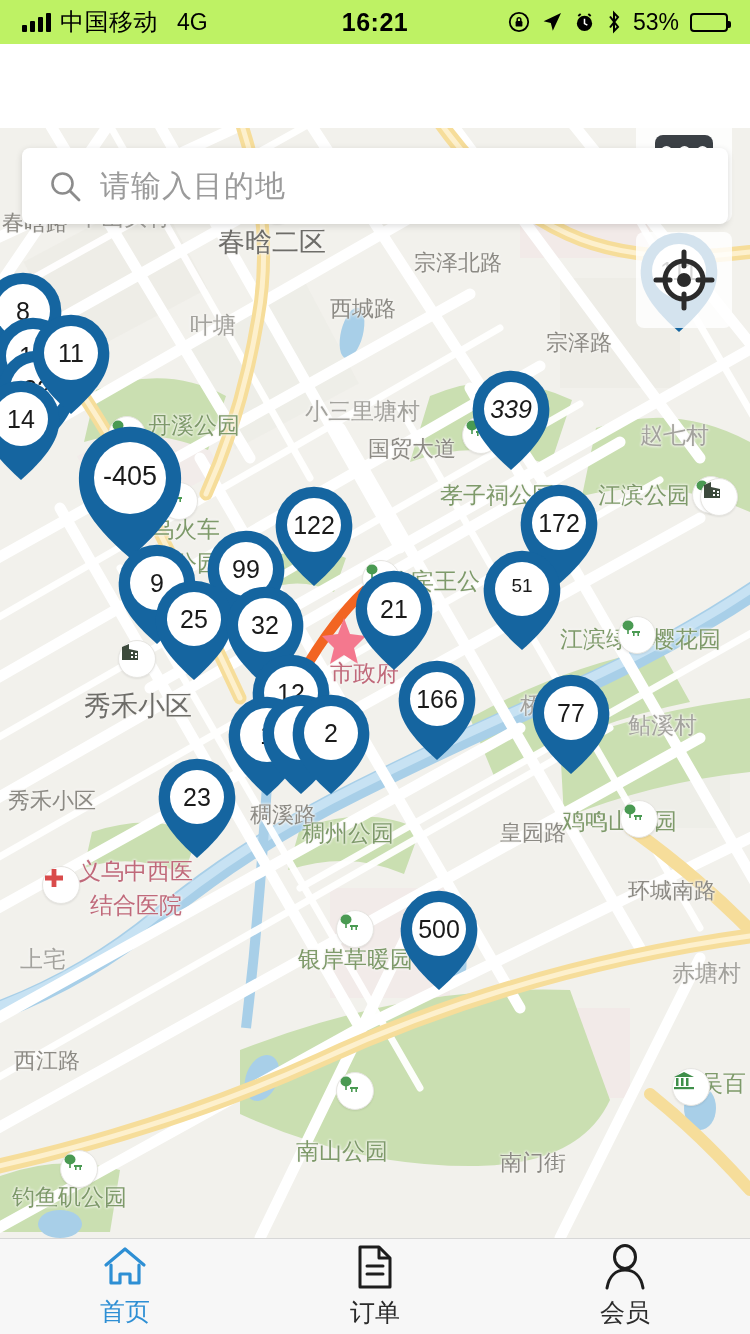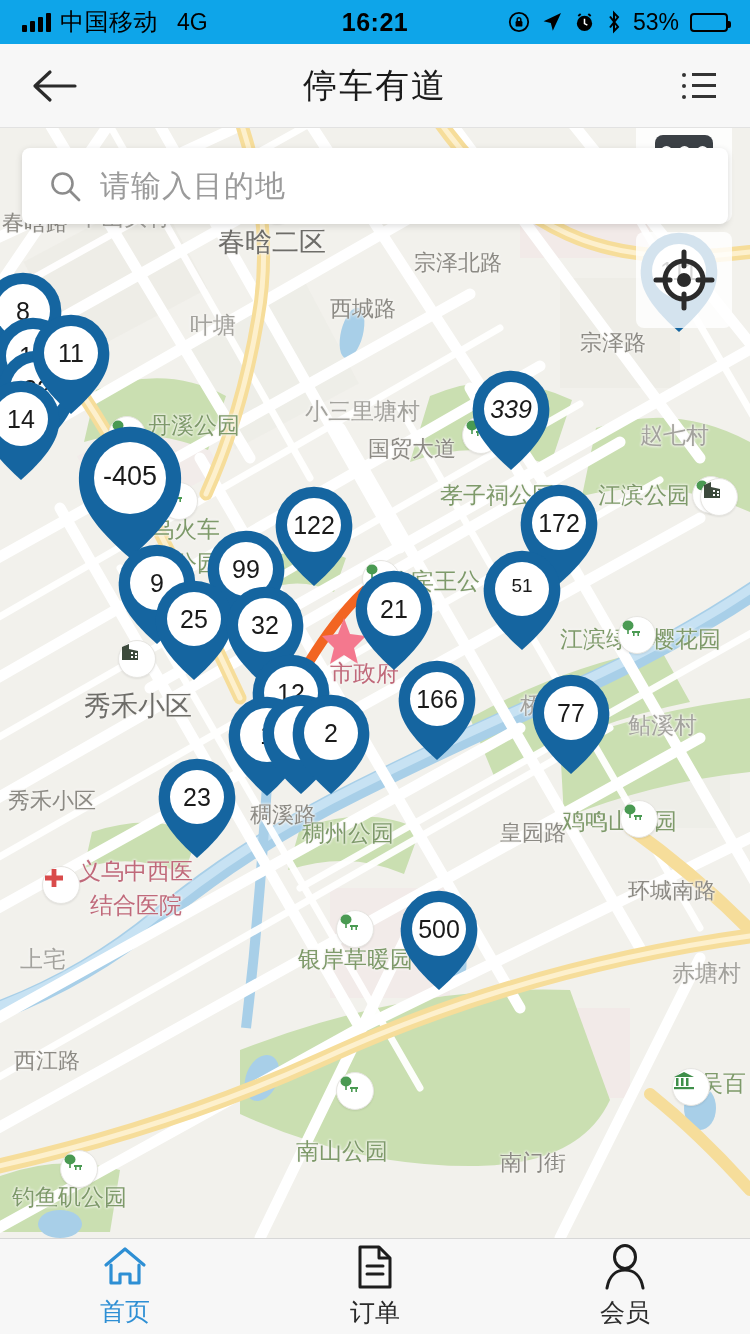--- a/index.html
+++ b/index.html
@@ -6,21 +6,21 @@
   html, body {
     width: 750px; height: 1334px;
     font-family: "Liberation Sans", "DejaVu Sans", sans-serif;
     background: #ffffff; overflow: hidden;
   }
   .phone { position: relative; width: 750px; height: 1334px; overflow: hidden; }
 
   
   .statusbar {
     position: absolute; top: 0; left: 0; width: 750px; height: 44px;
-    background: #0ea5e9; display: flex; align-items: center;
+    background: #bef264; display: flex; align-items: center;
     padding: 12px 22px; z-index: 60;
   }
   .sb-left { display: flex; align-items: center; gap: 9px; flex: 0 0 auto; }
   .bars { display: flex; align-items: flex-end; gap: 3px; height: 19px; }
   .bars i { display: block; width: 5px; background: #000; border-radius: 1px; }
   .bars i:nth-child(1) { height: 7px; }
   .bars i:nth-child(2) { height: 11px; }
   .bars i:nth-child(3) { height: 15px; }
   .bars i:nth-child(4) { height: 19px; }
   .carrier { font-size: 24px; color: #000; letter-spacing: .5px; }
@@ -166,44 +166,20 @@
       <svg width="16" height="24" viewBox="0 0 16 24">
         <path d="M4 6.5 12 17 8 21V3l4 4L4 17.5" fill="none" stroke="#000" stroke-width="2"></path>
       </svg>
       <span class="batt-pct">53%</span>
       <span class="battery">
         <span class="lvl" id="batt-fill" style="width:53%"></span>
       </span>
     </div>
   </div>
 
-  <div class="navbar">
-    <div class="nav-back">
-      <svg width="48" height="40" viewBox="0 0 48 40">
-        <path d="M20 6 5 20l15 14M5 20h40" fill="none" stroke="#2b2b2b" stroke-width="3.2" stroke-linecap="round" stroke-linejoin="round"></path>
-      </svg>
-    </div>
-    <div class="nav-title">停车有道</div>
-    <div class="nav-menu">
-      <span class="menu-rows">
-        <span>
-            <b></b>
-            <u></u>
-          </span>
-        <span>
-            <b></b>
-            <u></u>
-          </span>
-        <span>
-            <b></b>
-            <u></u>
-          </span>
-      </span>
-    </div>
-  </div>
 
   <div class="map">
     <svg width="750" height="1110" viewBox="0 0 750 1110">
       <rect width="750" height="1110" fill="#f2f1ec"></rect>
 
       <g opacity=".55">
         <rect x="40" y="100" width="150" height="110" fill="#eceae4" transform="rotate(-28 100 150)"></rect>
         <rect x="520" y="40" width="130" height="90" fill="#f2e4e6"></rect>
         <rect x="200" y="180" width="140" height="120" fill="#ecebe5" transform="rotate(-28 260 240)"></rect>
         <rect x="560" y="150" width="120" height="110" fill="#ebeae4"></rect>
@@ -303,21 +279,21 @@
     </svg>
 
     <div id="map-labels">
         <div class="maplabel road" style="left: 2px; top: 80px;">春晗路</div>
         <div class="maplabel poi" style="left: 78px; top: 74px;">下山头村</div>
         <div class="maplabel big" style="left: 218px; top: 96px;">春晗二区</div>
         <div class="maplabel red" style="left: 548px; top: 62px;">卫生中心</div>
         <div class="maplabel road" style="left: 414px; top: 120px;">宗泽北路</div>
         <div class="maplabel poi" style="left: 190px; top: 182px;">叶塘</div>
         <div class="maplabel road" style="left: 330px; top: 166px;">西城路</div>
-        <div class="maplabel road" style="left: 580px; top: 200px;">宗泽路</div>
+        <div class="maplabel road" style="left: 546px; top: 200px;">宗泽路</div>
         <div class="maplabel poi" style="left: 305px; top: 268px;">小三里塘村</div>
         <div class="maplabel poi" style="left: 640px; top: 292px;">赵七村</div>
         <div class="maplabel park" style="left: 148px; top: 282px;">丹溪公园</div>
         <div class="maplabel park" style="left: 440px; top: 352px;">孝子祠公园</div>
         <div class="maplabel park" style="left: 598px; top: 352px;">江滨公园</div>
         <div class="maplabel park" style="left: 128px; top: 386px;">义乌火车</div>
         <div class="maplabel park" style="left: 128px; top: 420px;">主题公园</div>
         <div class="maplabel road" style="left: 368px; top: 306px;">国贸大道</div>
         <div class="maplabel park" style="left: 388px; top: 438px;">骆宾王公</div>
         <div class="maplabel park" style="left: 560px; top: 496px;">江滨绿廊樱花园</div>

